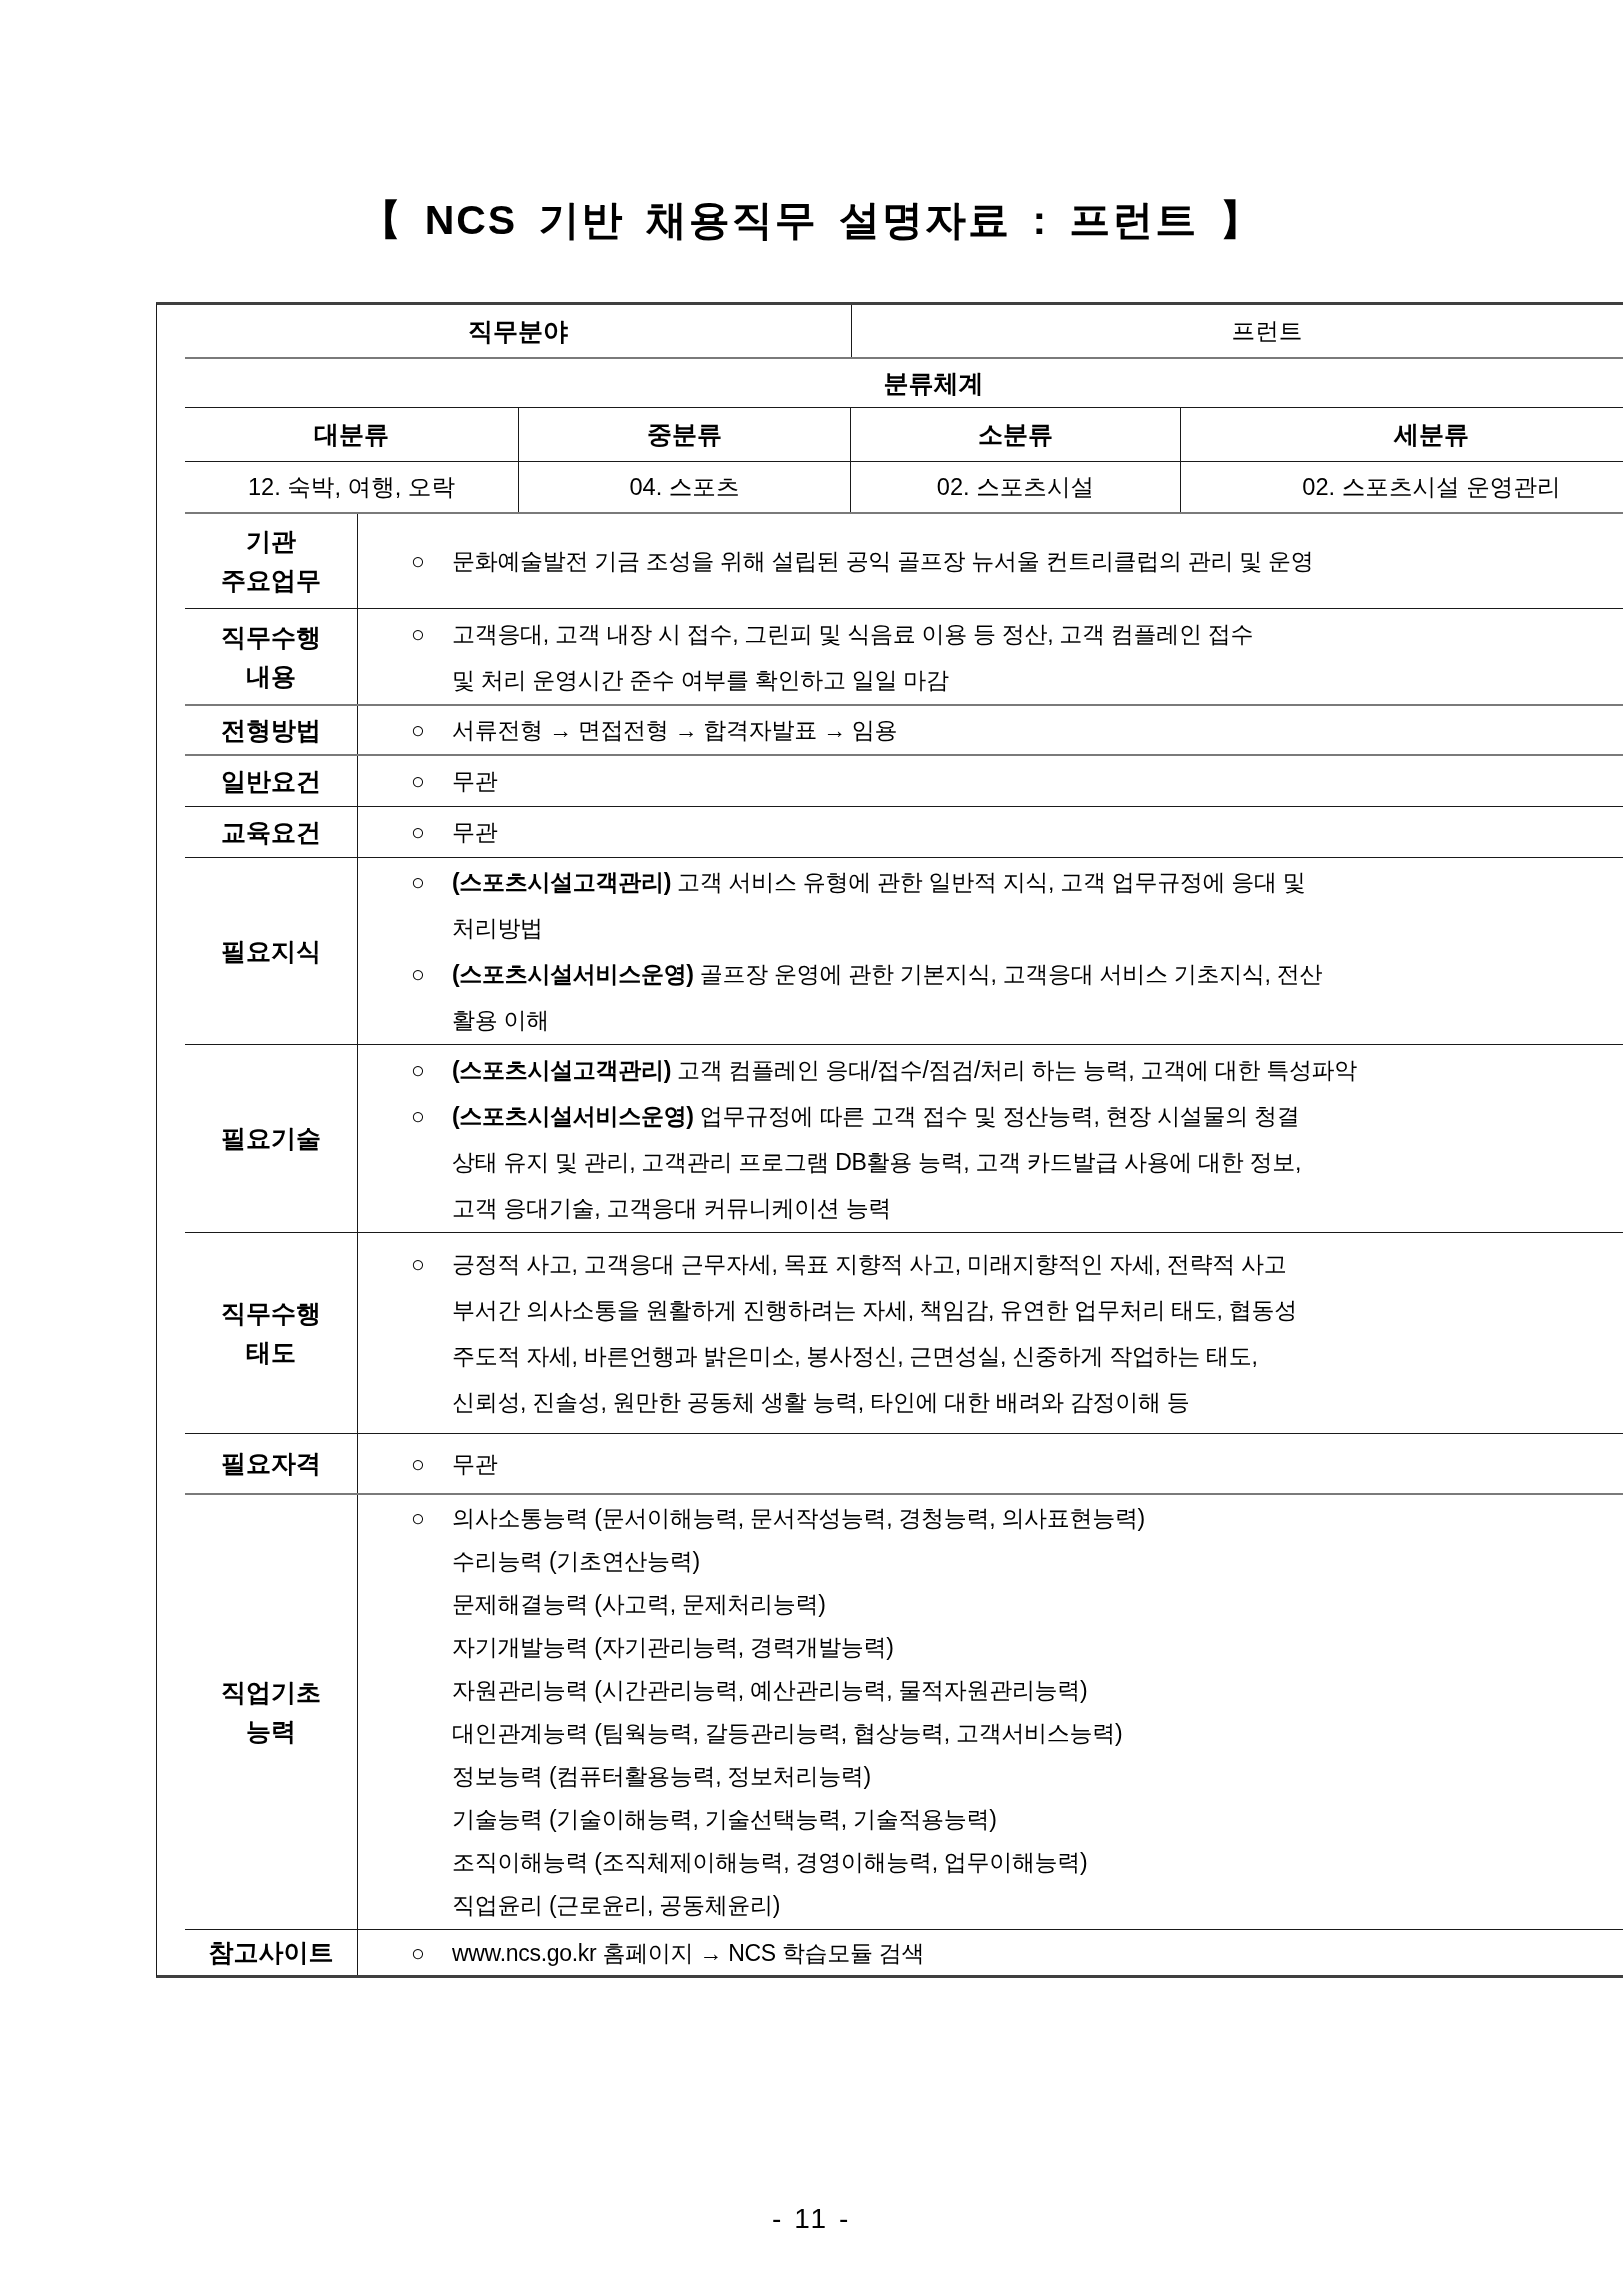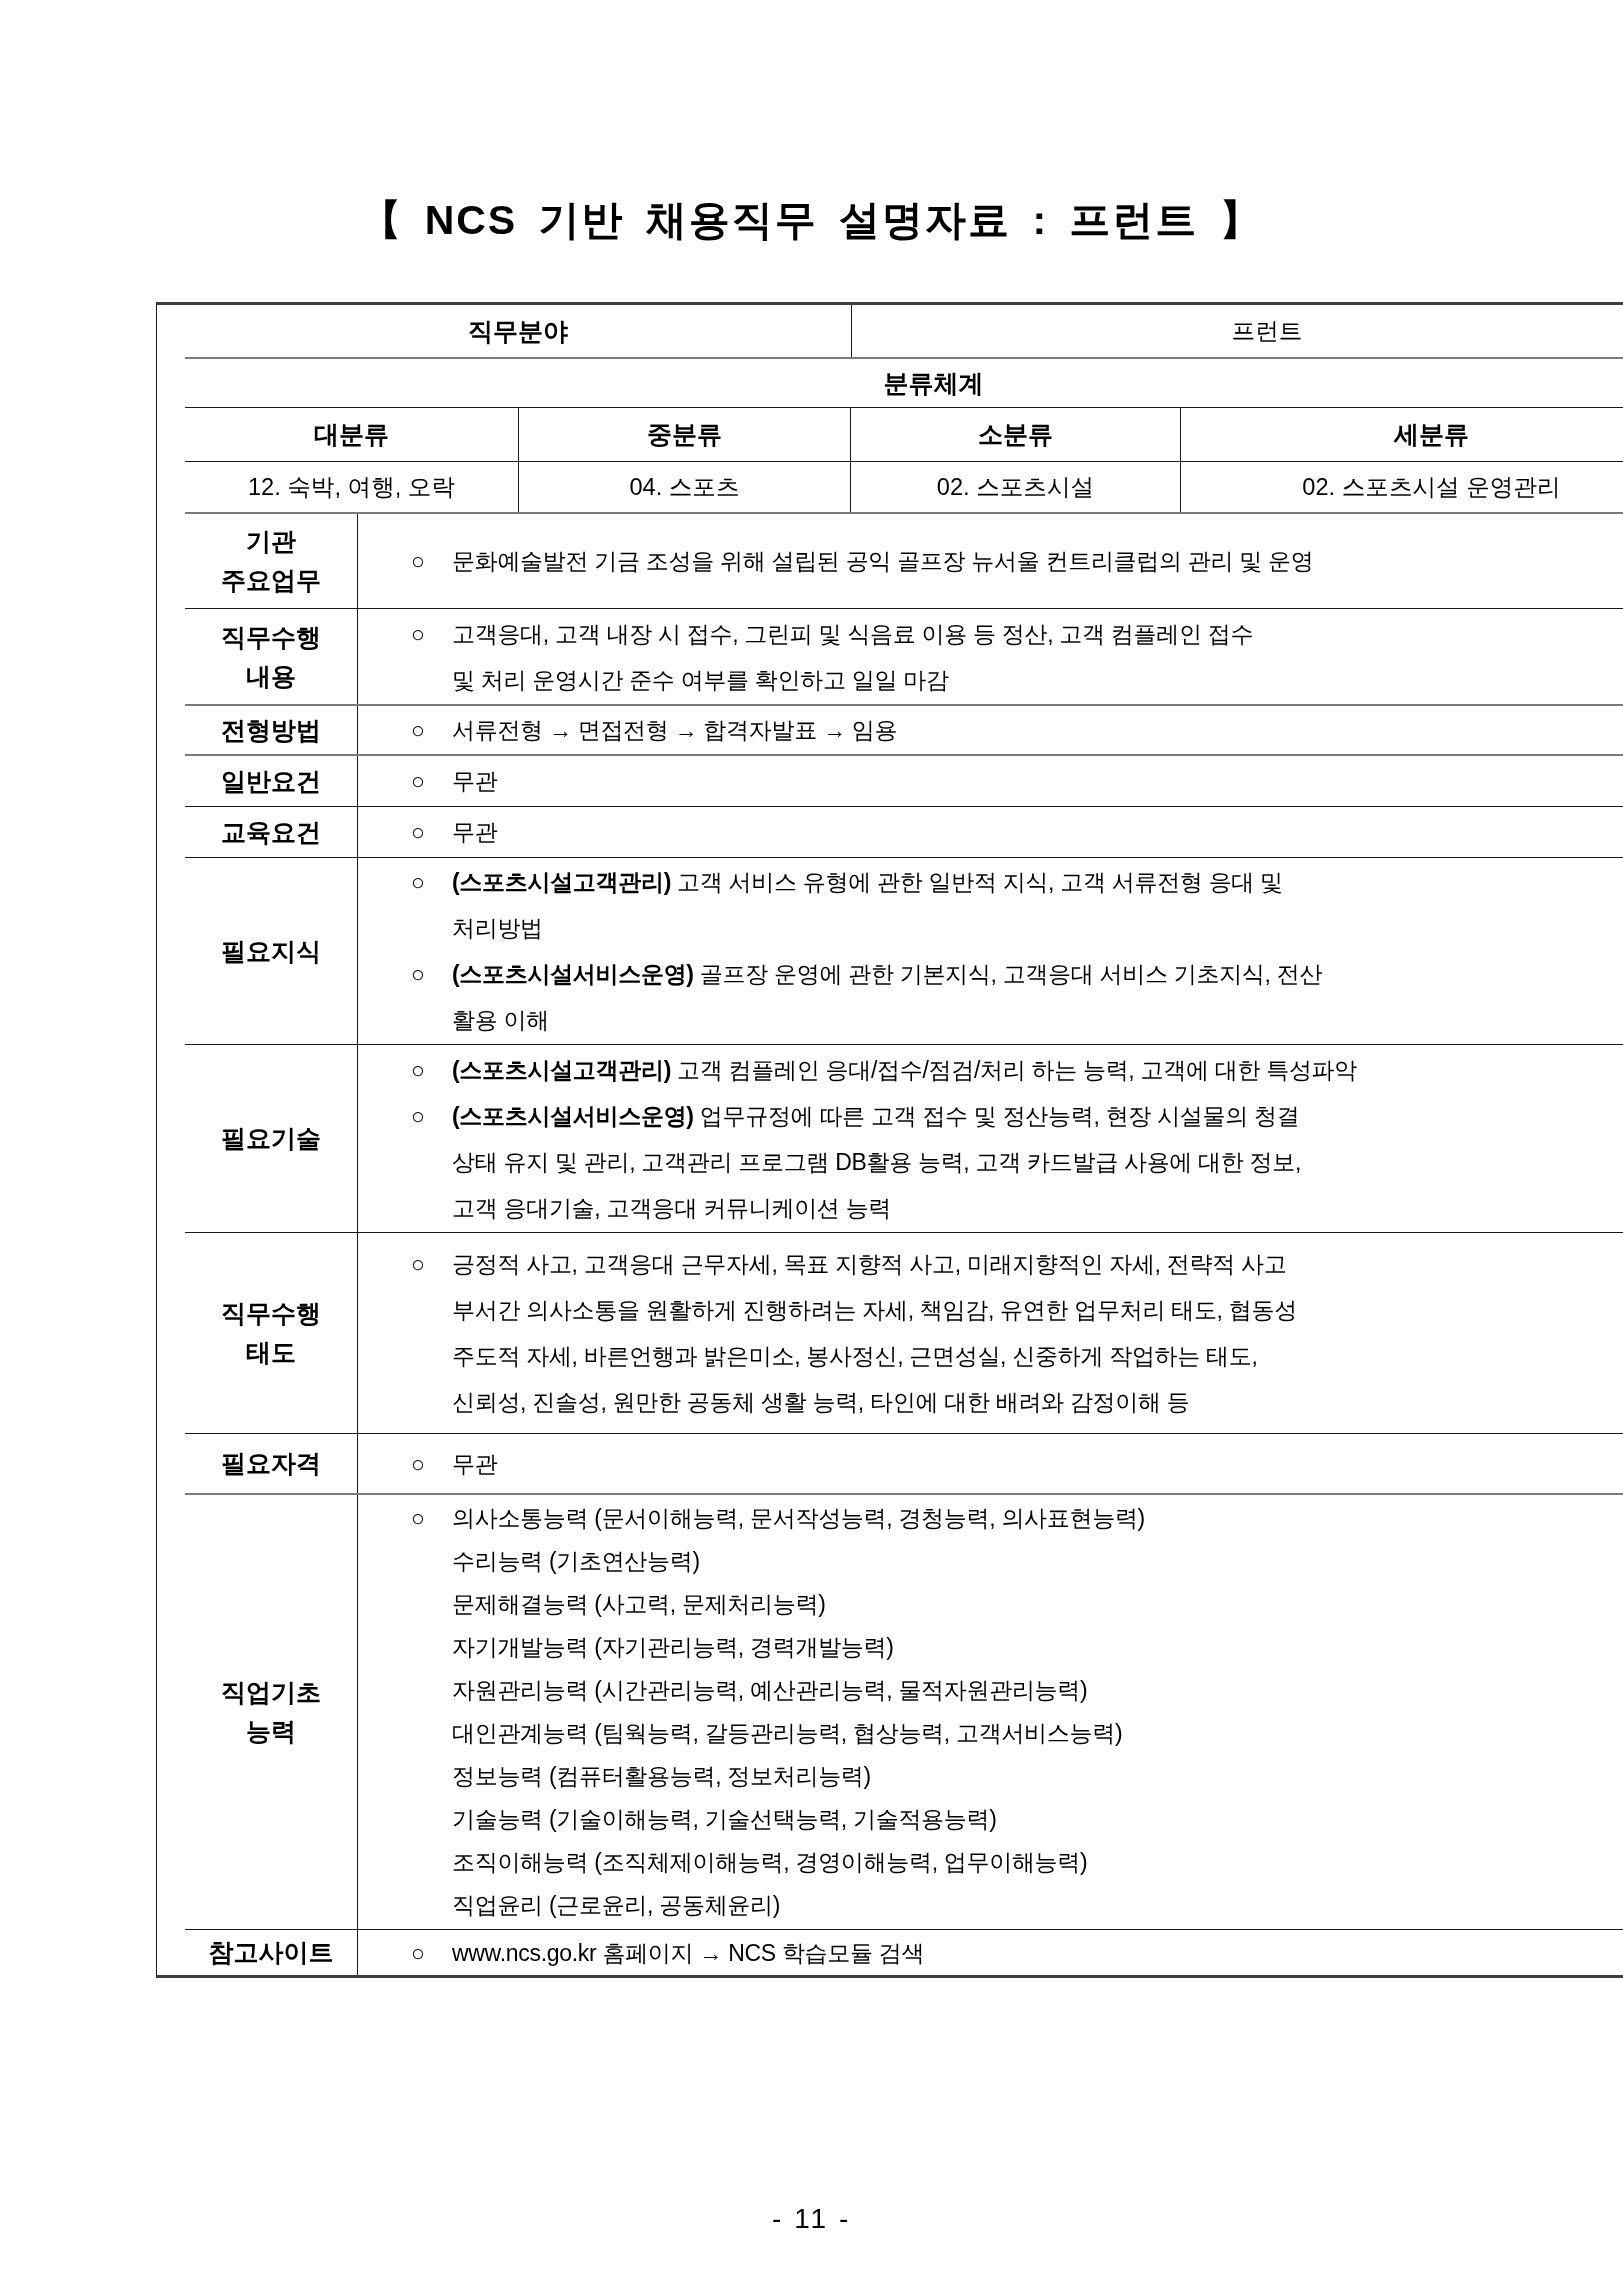--- a/index.html
+++ b/index.html
@@ -137,21 +137,21 @@
   <div class="row sep-thin" style="height:51px;">
     <div class="label-cell">교육요건</div>
     <div class="content-cell">
         <div class="line"><span class="bullet">○</span><span>무관</span></div>
       </div>
   </div>
 
   <div class="row sep-thin" style="height:187px;">
     <div class="label-cell">필요지식</div>
     <div class="content-cell">
-        <div class="line"><span class="bullet">○</span><span class="b">(스포츠시설고객관리)</span><span> 고객 서비스 유형에 관한 일반적 지식, 고객 서류전형 응대 및</span></div>
+        <div class="line"><span class="bullet">○</span><span class="b">(스포츠시설고객관리)</span><span> 고객 서비스 유형에 관한 일반적 지식, 고객 업무규정에 응대 및</span></div>
         <div class="line"><span class="bullet"></span><span>처리방법</span></div>
         <div class="line"><span class="bullet">○</span><span class="b">(스포츠시설서비스운영)</span><span> 골프장 운영에 관한 기본지식, 고객응대 서비스 기초지식, 전산</span></div>
         <div class="line"><span class="bullet"></span><span>활용 이해</span></div>
       </div>
   </div>
 
   <div class="row sep-thin" style="height:188px;">
     <div class="label-cell">필요기술</div>
     <div class="content-cell">
         <div class="line"><span class="bullet">○</span><span class="b">(스포츠시설고객관리)</span><span> 고객 컴플레인 응대/접수/점검/처리 하는 능력, 고객에 대한 특성파악</span></div>

